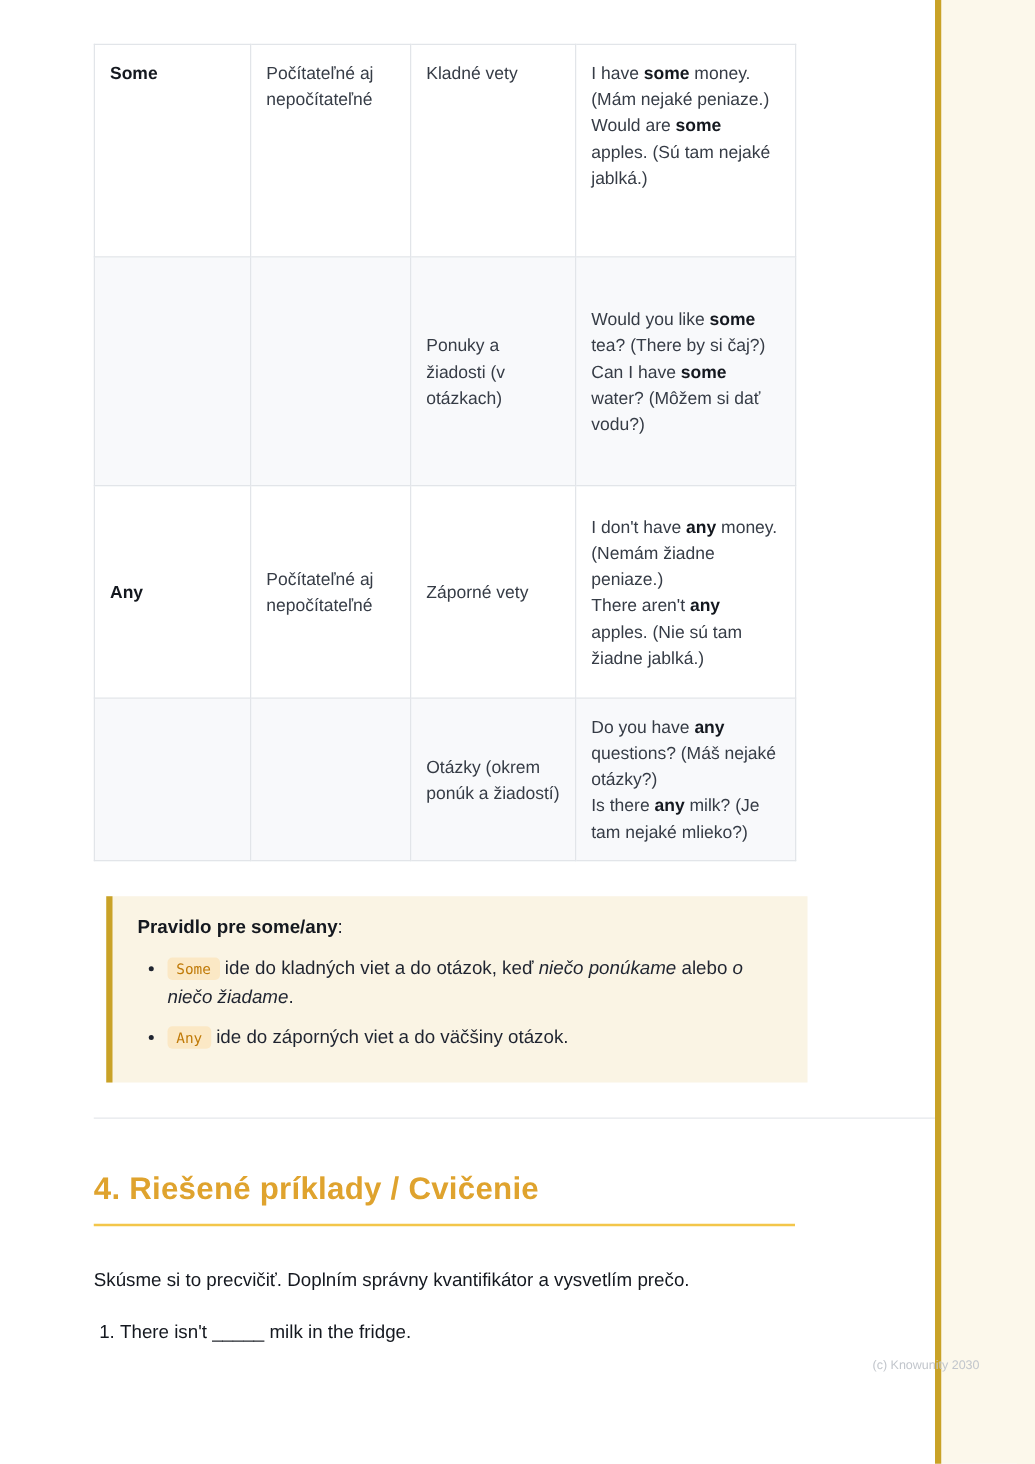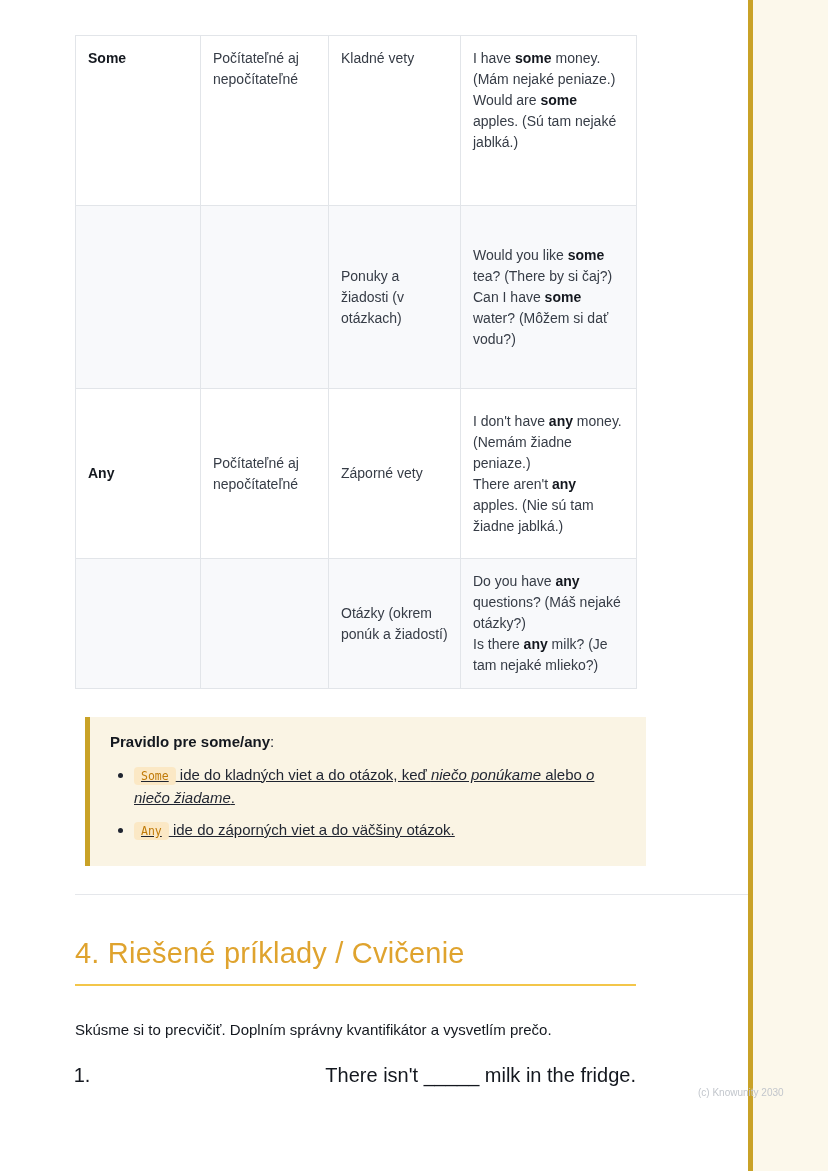--- a/index.html
+++ b/index.html
@@ -38,38 +38,38 @@
   .qtable strong { color: #14181f; }
 
   .callout {
     margin-top: 28px; width: 561px;
     background: var(--callout-bg, #FAF4E4);
     border-left: 5px solid var(--accent-gold, #C9A227);
     padding: 14px 20px 16px; font-size: 15px; color: #1f2430; margin-left: 10px;
   }
   .callout-title { margin: 0 0 8px; line-height: 1.5; }
   .callout-title strong { color: #14181f; }
-  .callout ul { margin: 0; padding-left: 24px; text-decoration: underline; }
+  .callout ul { margin: 0; padding-left: 24px; }
   .callout li { margin: 9px 0; line-height: 1.55; }
   .badge {
     font-family: "DejaVu Sans Mono", monospace; font-size: 11.5px;
     background: var(--badge-bg, #FBE8C5); color: var(--badge-text, #C07A08);
     padding: 2px 7px; border-radius: 4px; white-space: nowrap;
   }
 
   .divider { border: 0; border-top: 1px solid #E5E7EB; margin: 28px 0 0; width: 673px; }
 
   h2.section-heading {
-    margin: 42px 0 0; font-size: 29px; line-height: 1.15;
-    color: var(--heading-color, #DFA32E); letter-spacing: 0.2px; font-weight: normal;
+    margin: 42px 0 0; font-size: 25px; line-height: 1.15;
+    color: var(--heading-color, #DFA32E); letter-spacing: 0.2px; font-weight: bold;
   }
   .heading-rule { margin-top: 13px; width: 561px; border-top: 2px solid var(--heading-rule, #F3C64A); }
 
   .intro { margin: 35px 0 0; font-size: 15px; color: #14181f; }
-  ol.exercises { margin: 22px 0 0; padding-left: 21px; font-size: 20px; color: #14181f; text-align: right; }
+  ol.exercises { margin: 22px 0 0; padding-left: 21px; font-size: 15px; color: #14181f; }
   ol.exercises li { margin: 6px 0; line-height: 1.5; }
 
   .footer {
     position: absolute; top: 1087px; left: 698px; z-index: 2;
     font-size: 10px; color: var(--footer-text, #C2C6CC);
   }
 </style>
 </head>
 <body>
 

